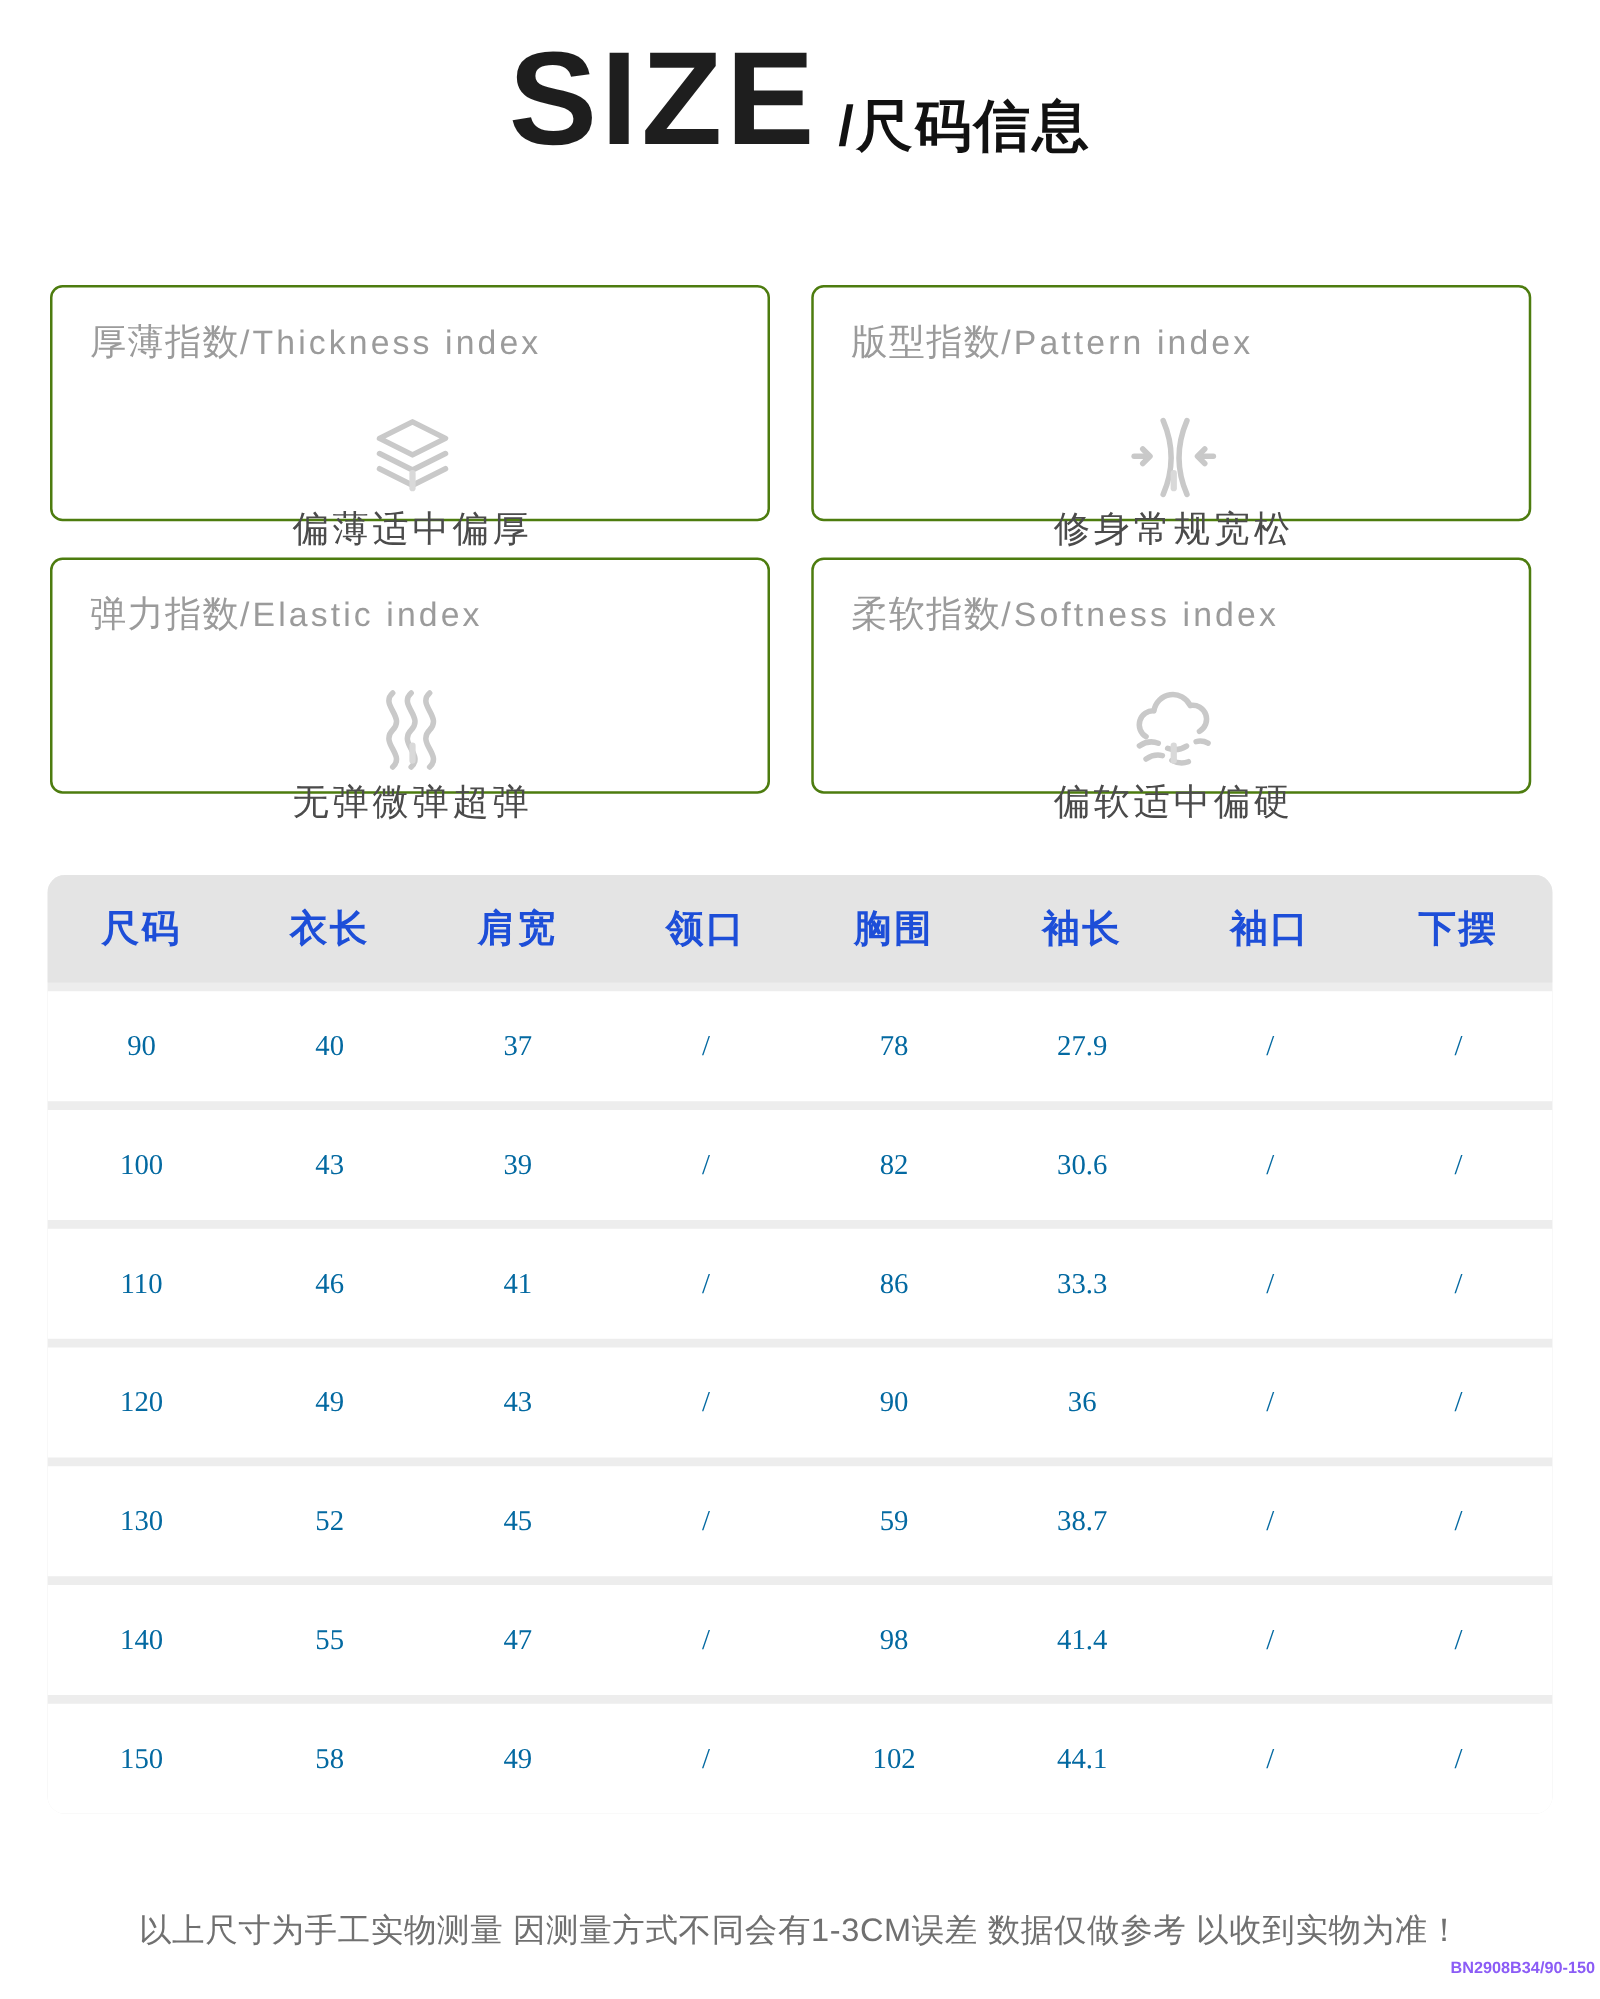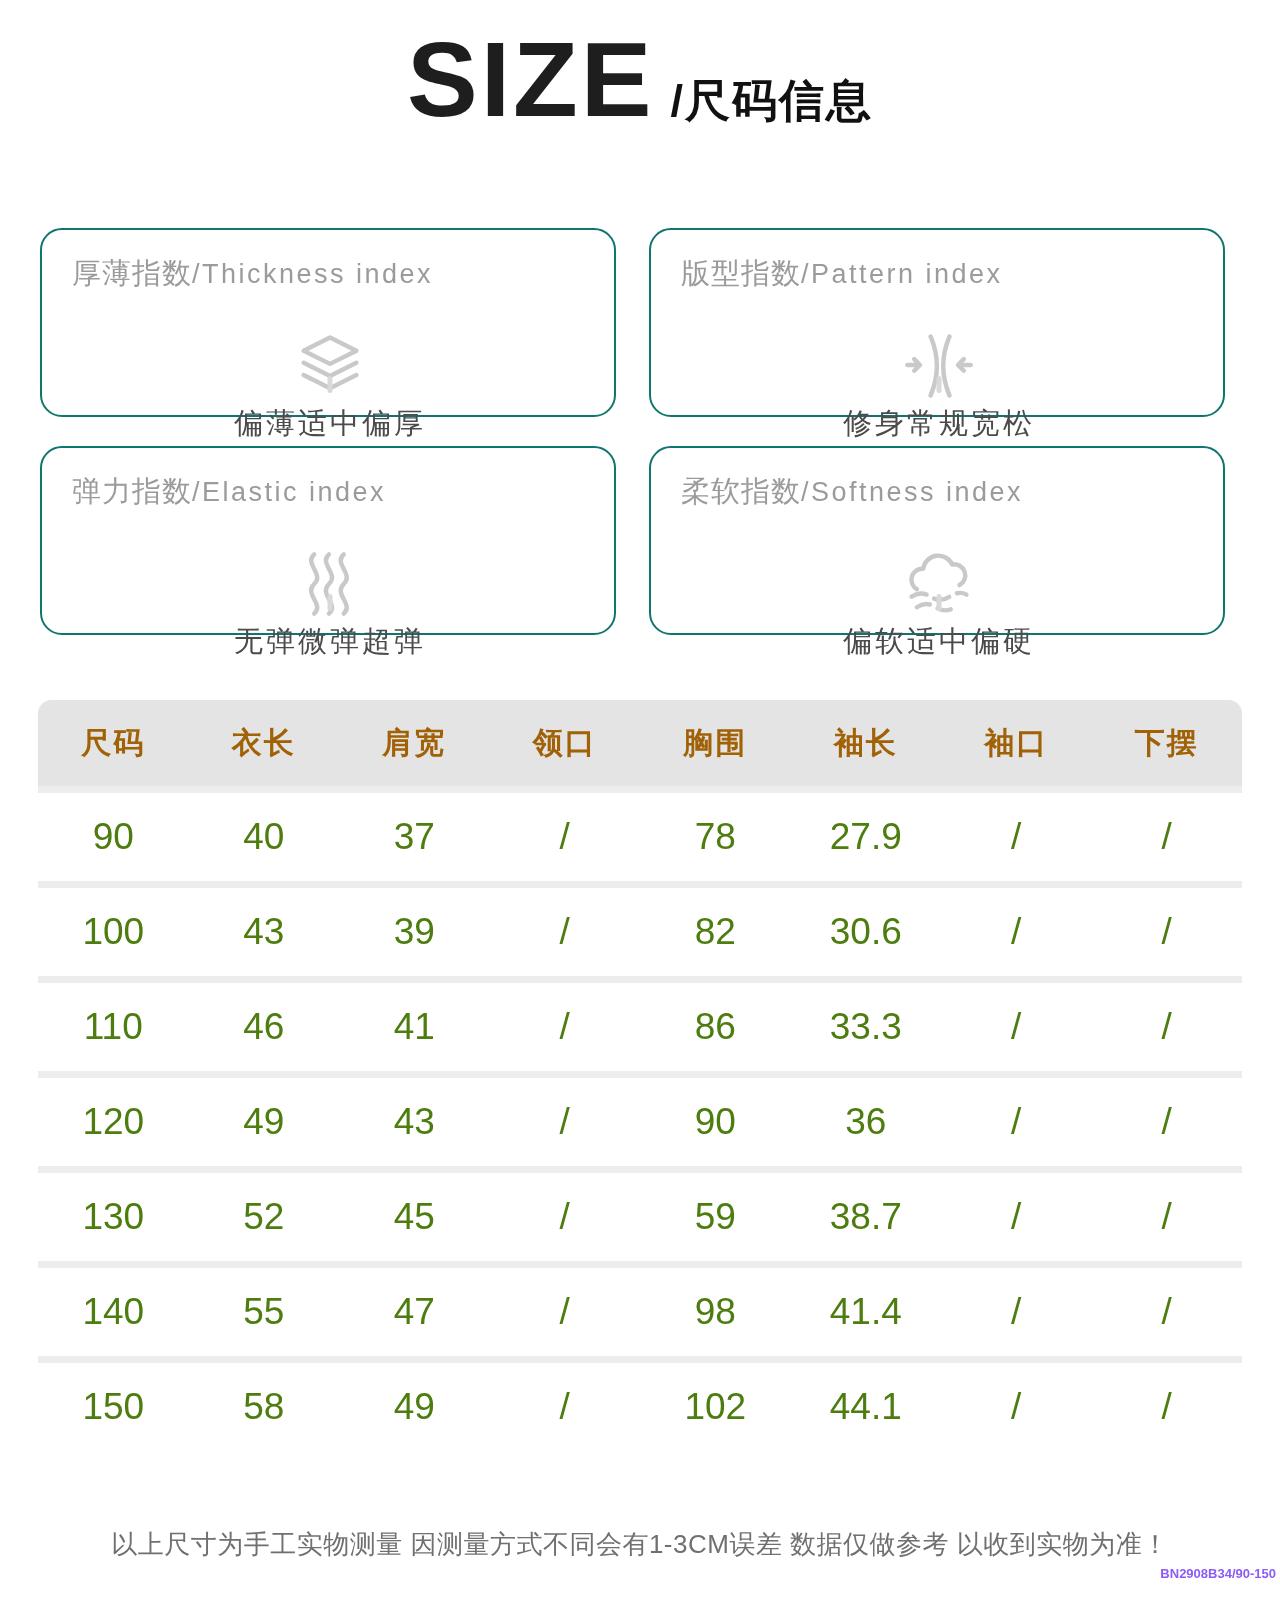--- a/index.html
+++ b/index.html
@@ -6,38 +6,38 @@
   .page{
     position:relative;width:1280px;height:1599px;background:#ffffff;overflow:hidden;
     font-family:"Liberation Sans","DejaVu Sans",sans-serif;color:#222;
   }
   
   .title-wrap{position:absolute;top:26px;left:0;width:100%;display:flex;justify-content:center;align-items:flex-end;gap:16px;}
   .title-main{font-size:106px;line-height:1;font-weight:600;letter-spacing:3px;color:#1e1e1e;}
   .title-sub{font-size:45px;line-height:1;font-weight:700;color:#111;padding-bottom:9px;letter-spacing:2px;}
   
   .cards{position:absolute;left:40px;top:228px;width:1185px;display:grid;grid-template-columns:1fr 1fr;column-gap:33px;row-gap:29px;}
-  .card{height:189px;border:2px solid #0f766e;border-radius:22px;background:#fff;box-sizing:border-box;padding:24px 26px 12px 30px;}
+  .card{height:189px;border:2px solid #4d7c0f;border-radius:10px;background:#fff;box-sizing:border-box;padding:24px 26px 12px 30px;}
   .card-title{font-size:29px;color:#9b9b9b;letter-spacing:1px;white-space:nowrap;}
   .card-title .en{font-size:27px;letter-spacing:2.5px;}
   .card-body{margin-top:34px;display:flex;align-items:center;flex-direction:column;}
   .icon-box{width:96px;display:flex;justify-content:center;align-items:center;flex:0 0 auto;}
   .icon-box svg{stroke:#c9c9c9;fill:none;stroke-width:4.2;stroke-linecap:round;stroke-linejoin:round;}
   .opts{flex:1;display:flex;}
   .opt{flex:1;display:flex;justify-content:center;position:relative;}
   .opt-label{font-size:29px;color:#4b4b4b;letter-spacing:3px;}
   .tick{position:absolute;bottom:calc(100% + 11px);left:50%;transform:translateX(-50%);
         width:5px;height:17px;border-radius:3px;background:#d9d9d9;}
   
   .size-table{position:absolute;left:38px;top:700px;width:1204px;background:#ededed;border-radius:14px;
               overflow:hidden;display:flex;flex-direction:column;gap:7px;}
   .trow{display:grid;grid-template-columns:repeat(8,1fr);align-items:center;text-align:center;background:#fff;height:88px;}
   .thead{background:#e4e4e4;height:86px;}
-  .thcell{font-size:30px;font-weight:700;color:#a16207;letter-spacing:2px;}
-  .tcell{font-size:37px;color:#4d7c0f;}
+  .thcell{font-size:30px;font-weight:700;color:#1d4ed8;letter-spacing:2px;}
+  .tcell{font-size:23px;color:#0369a1;font-family:Liberation Serif, serif;}
   
   .footer-note{position:absolute;top:1527px;left:0;width:100%;text-align:center;
                font-size:26px;color:#707070;letter-spacing:0.5px;}
   .product-code{position:absolute;top:1566px;right:4px;font-size:13px;font-weight:700;color:#8b5cf6;}
 </style>
 </head>
 <body>
 
 <div class="page">
 

